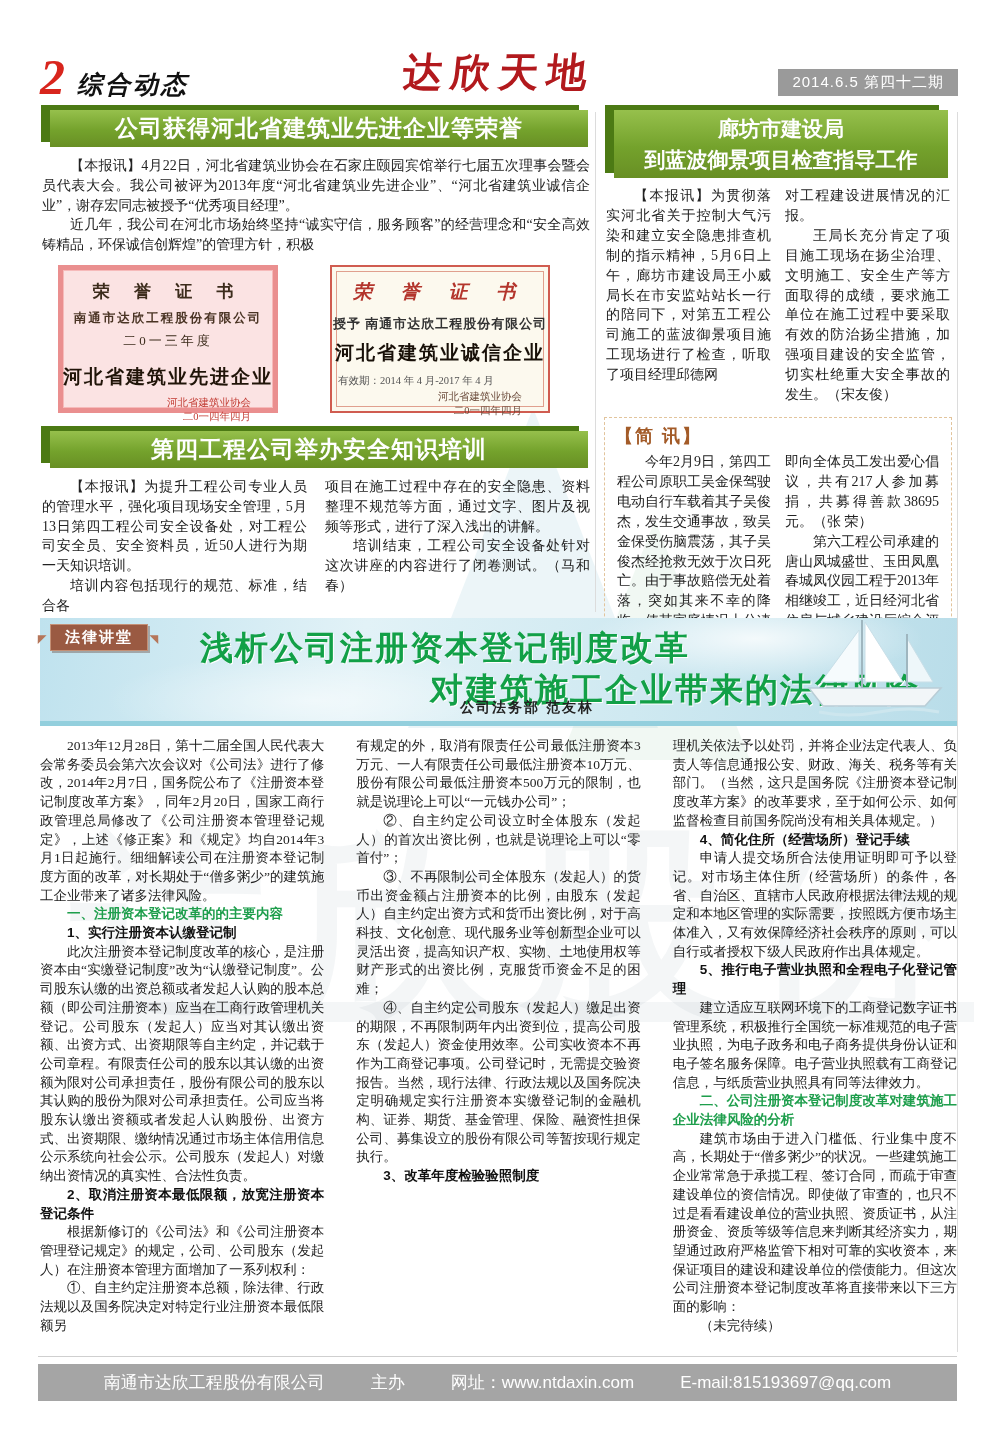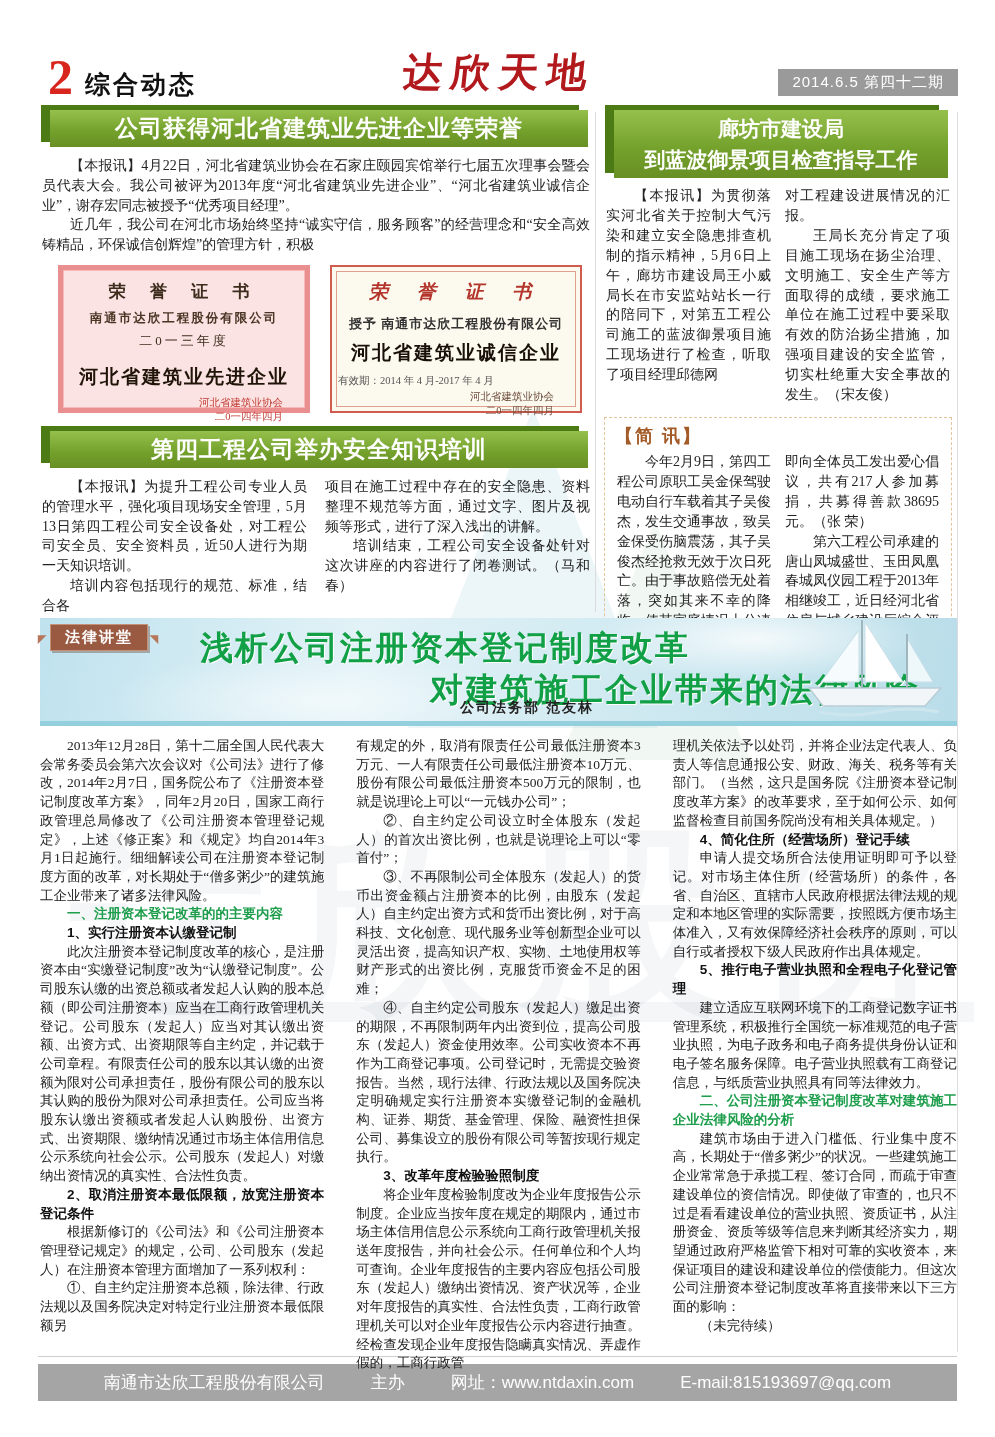--- a/index.html
+++ b/index.html
@@ -1,21 +1,21 @@
 <!DOCTYPE html>
 <html lang="zh"><head>
 <meta charset="utf-8">
 <style>
   * { margin:0; padding:0; box-sizing:border-box; }
   body { background:#e8e8e8; font-family:"Liberation Serif","DejaVu Serif",serif; }
   #page { position:relative; width:995px; height:1437px; margin:0 auto; background:#fff; overflow:hidden; }
 
   
   .header { position:absolute; top:48px; left:40px; width:918px; height:58px; }
-  .pageno-wrap { position:absolute; left:8px; bottom:4px; }
+  .pageno-wrap { position:absolute; left:0; bottom:4px;font-style:italic; }
   .pageno { font-family:"Liberation Serif",serif; font-weight:bold; font-size:50px; color:#d8251d; line-height:1; vertical-align:bottom; }
   .section-name { font-family:"Liberation Sans",sans-serif; font-weight:bold; font-size:25px; color:#111; margin-left:12px; vertical-align:18%; letter-spacing:3px; }
   .masthead { position:absolute; left:50%; transform:translateX(-50%) skewX(-6deg); bottom:6px;
               font-family:"DejaVu Serif",serif; font-weight:bold; font-size:40px; color:#b2191d; letter-spacing:8px; }
   .issue-box { position:absolute; right:0; bottom:10px; background:#9a9a9a; color:#fff;
                font-family:"Liberation Sans",sans-serif; font-size:15px; padding:4px 14px; letter-spacing:1px; }
 
   
   .gbar { position:relative; margin-left:10px; margin-right:4px;
           background:linear-gradient(180deg,#96c04c 0%,#74a22c 55%,#688f24 100%);
@@ -39,21 +39,21 @@
   .top-right { position:absolute; top:110px; left:604px; width:348px; z-index:1; }
   .v-divider { position:absolute; top:112px; left:595px; width:1px; height:500px; background:#dcdcdc; }
   .r-rule    { position:absolute; top:112px; left:957px; width:1px; height:1240px; background:#dcdcdc; }
 
   .top-left .body-txt  { font-size:14px; line-height:19.8px; margin:9px 2px 0 2px; }
   .top-right .body-txt { font-size:14px; line-height:19.9px; margin:8px 2px 0 2px; }
   .top-right .two-col { gap:14px; }
 
   
   .certs { position:relative; height:152px; margin:10px 0 14px 0; }
-  .cert { position:absolute; top:0; height:148px; width:252px; text-align:center; }
+  .cert { position:absolute; top:0; height:148px; width:220px; text-align:center; }
   .cert-pink { left:18px; background:#fbe3e3; border:5px solid #ea8f8f; box-shadow:0 0 0 1px #f6baba inset; padding-top:10px; }
   .cert-pink .c-title { font-weight:bold; font-size:17px; letter-spacing:10px; color:#3c2c1c; }
   .cert-pink .c-l1 { font-size:12.5px; color:#4a3424; margin-top:7px; letter-spacing:2px; font-weight:bold; }
   .cert-pink .c-l2 { font-size:13px; color:#3c2c1c; margin-top:5px; letter-spacing:3px; }
   .cert-pink .c-l3 { font-size:19px; font-weight:bold; color:#201408; margin-top:14px; letter-spacing:2px; }
   .cert-pink .c-issuer { font-size:10.5px; color:#c23b33; margin-top:6px; text-align:right; padding-right:22px; line-height:14px; }
   .cert-cream { left:290px; background:#fcf9ee; border:2px solid #d05c50; box-shadow:0 0 0 4px #fcf9ee inset,0 0 0 5px #e0a08e inset; padding-top:12px; }
   .cert-cream .c-title { font-weight:bold; font-size:19px; letter-spacing:12px; color:#b3352c; font-style:italic; }
   .cert-cream .c-l1 { font-size:13px; color:#333; margin-top:10px; letter-spacing:1px; font-weight:bold; }
   .cert-cream .c-l2 { font-size:19px; font-weight:bold; color:#181008; margin-top:7px; letter-spacing:2px; }
@@ -231,21 +231,20 @@
         <p class="t-hb">2、取消注册资本最低限额，放宽注册资本登记条件</p>
         <p class="t-p">根据新修订的《公司法》和《公司注册资本管理登记规定》的规定，公司、公司股东（发起人）在注册资本管理方面增加了一系列权利：</p>
         <p class="t-p">①、自主约定注册资本总额，除法律、行政法规以及国务院决定对特定行业注册资本最低限额另</p>
       </div>
     <div class="lcol">
         <p class="t-pc">有规定的外，取消有限责任公司最低注册资本3万元、一人有限责任公司最低注册资本10万元、股份有限公司最低注册资本500万元的限制，也就是说理论上可以“一元钱办公司”；</p>
         <p class="t-p">②、自主约定公司设立时全体股东（发起人）的首次出资比例，也就是说理论上可以“零首付”；</p>
         <p class="t-p">③、不再限制公司全体股东（发起人）的货币出资金额占注册资本的比例，由股东（发起人）自主约定出资方式和货币出资比例，对于高科技、文化创意、现代服务业等创新型企业可以灵活出资，提高知识产权、实物、土地使用权等财产形式的出资比例，克服货币资金不足的困难；</p>
         <p class="t-p">④、自主约定公司股东（发起人）缴足出资的期限，不再限制两年内出资到位，提高公司股东（发起人）资金使用效率。公司实收资本不再作为工商登记事项。公司登记时，无需提交验资报告。当然，现行法律、行政法规以及国务院决定明确规定实行注册资本实缴登记制的金融机构、证券、期货、基金管理、保险、融资性担保公司、募集设立的股份有限公司等暂按现行规定执行。</p>
         <p class="t-hb">3、改革年度检验验照制度</p>
-        <p class="t-p">将企业年度检验制度改为企业年度报告公示制度。企业应当按年度在规定的期限内，通过市场主体信用信息公示系统向工商行政管理机关报送年度报告，并向社会公示。任何单位和个人均可查询。企业年度报告的主要内容应包括公司股东（发起人）缴纳出资情况、资产状况等，企业对年度报告的真实性、合法性负责，工商行政管理机关可以对企业年度报告公示内容进行抽查。经检查发现企业年度报告隐瞒真实情况、弄虚作假的，工商行政管</p>
       </div>
     <div class="lcol">
         <p class="t-pc">理机关依法予以处罚，并将企业法定代表人、负责人等信息通报公安、财政、海关、税务等有关部门。（当然，这只是国务院《注册资本登记制度改革方案》的改革要求，至于如何公示、如何监督检查目前国务院尚没有相关具体规定。）</p>
         <p class="t-hb">4、简化住所（经营场所）登记手续</p>
         <p class="t-p">申请人提交场所合法使用证明即可予以登记。对市场主体住所（经营场所）的条件，各省、自治区、直辖市人民政府根据法律法规的规定和本地区管理的实际需要，按照既方便市场主体准入，又有效保障经济社会秩序的原则，可以自行或者授权下级人民政府作出具体规定。</p>
         <p class="t-hb">5、推行电子营业执照和全程电子化登记管理</p>
         <p class="t-p">建立适应互联网环境下的工商登记数字证书管理系统，积极推行全国统一标准规范的电子营业执照，为电子政务和电子商务提供身份认证和电子签名服务保障。电子营业执照载有工商登记信息，与纸质营业执照具有同等法律效力。</p>
         <p class="t-hg">二、公司注册资本登记制度改革对建筑施工企业法律风险的分析</p>
         <p class="t-p">建筑市场由于进入门槛低、行业集中度不高，长期处于“僧多粥少”的状况。一些建筑施工企业常常急于承揽工程、签订合同，而疏于审查建设单位的资信情况。即使做了审查的，也只不过是看看建设单位的营业执照、资质证书，从注册资金、资质等级等信息来判断其经济实力，期望通过政府严格监管下相对可靠的实收资本，来保证项目的建设和建设单位的偿债能力。但这次公司注册资本登记制度改革将直接带来以下三方面的影响：</p>
         <p class="t-p">（未完待续）</p>

